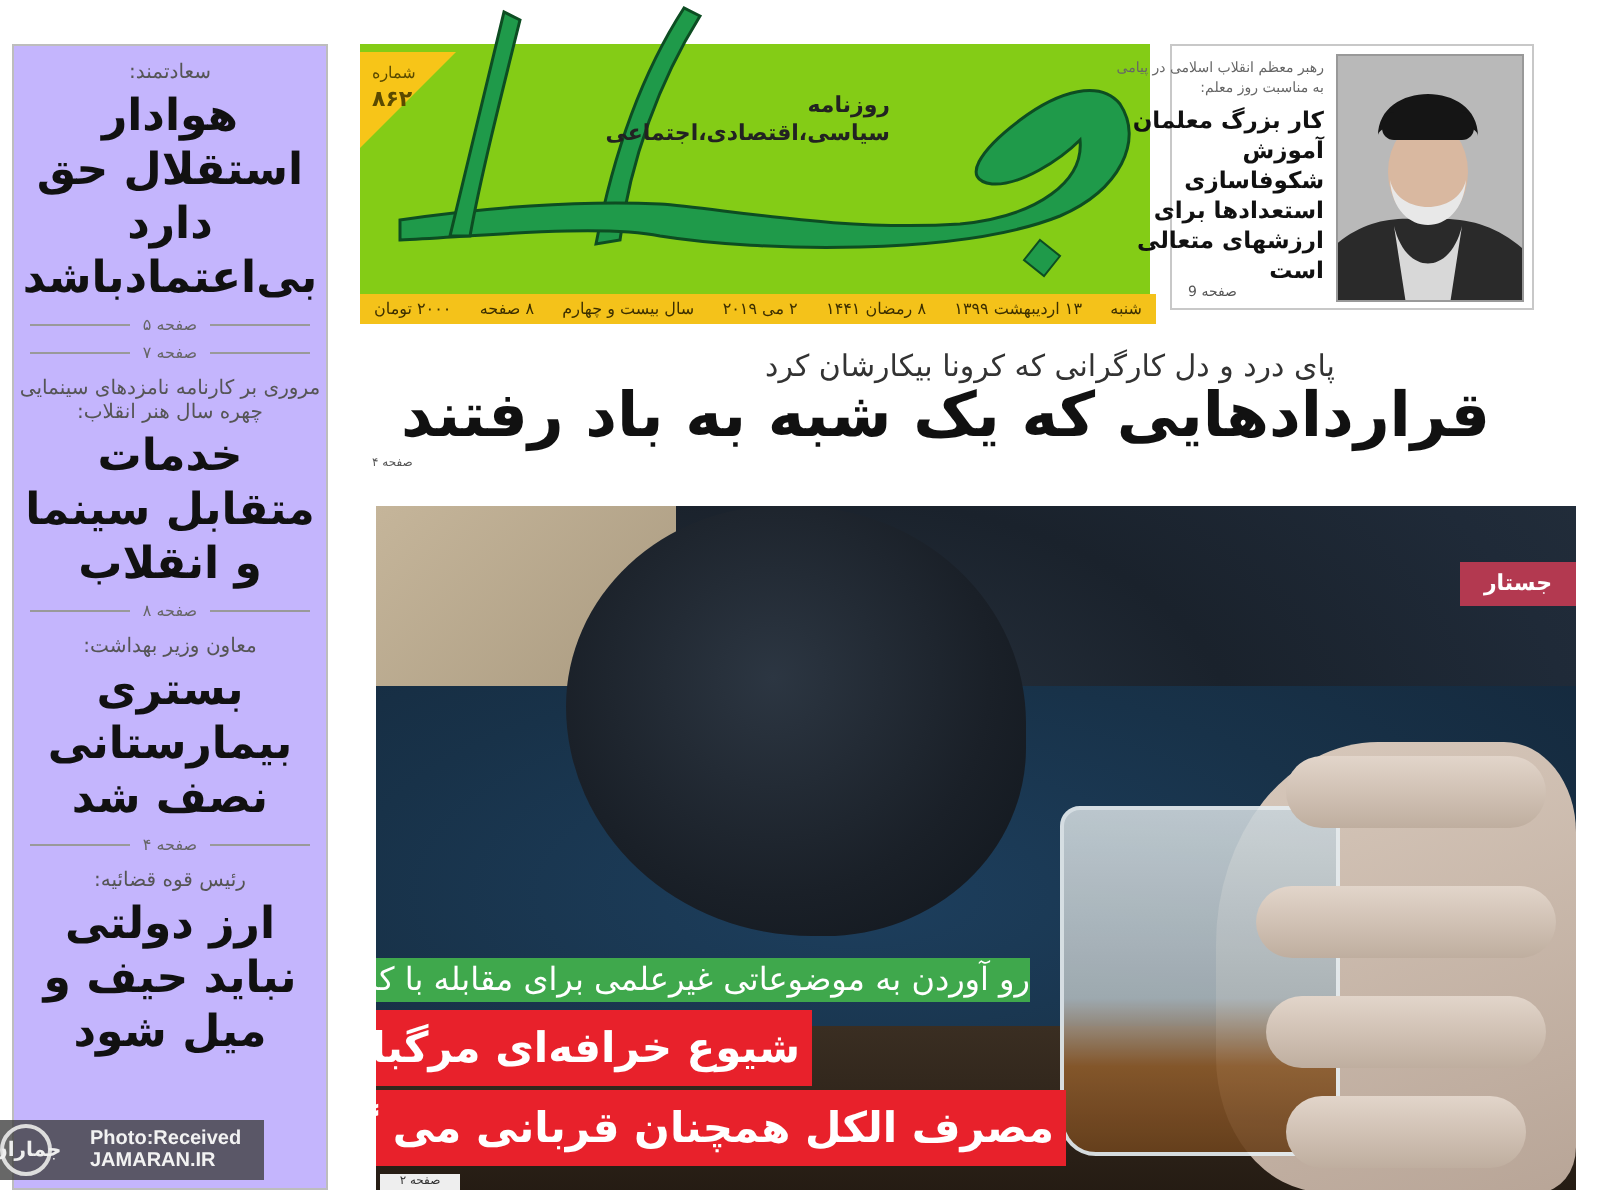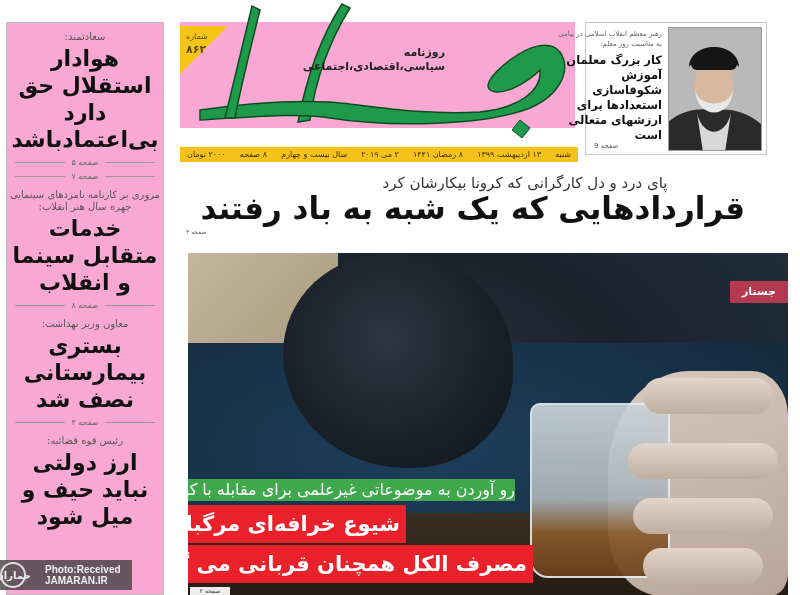--- a/index.html
+++ b/index.html
@@ -2,29 +2,29 @@
 <html><head>
 <meta charset="utf-8">
 <style>
   * { box-sizing: border-box; margin: 0; padding: 0; }
   html, body { width: 800px; height: 595px; overflow: hidden; background: #ffffff; }
   body { position: relative; font-family: "DejaVu Sans", sans-serif; direction: rtl; color: #111; }
 
   
   .left-col {
     position: absolute; left: 6px; top: 22px; width: 158px; height: 573px;
-    border: 1px solid #bdbdbd; background: #f9a8d4; text-align: center; overflow: hidden;
+    border: 1px solid #bdbdbd; background: #c4b5fd; text-align: center; overflow: hidden;
   }
   .lc-kicker { font-size: 10px; color: #555; margin-top: 8px; line-height: 12px; }
   .lc-head { font-family: "DejaVu Sans", sans-serif; font-weight: bold; font-size: 22px; line-height: 27px; color: #111; margin: 2px 4px 0 4px; }
   .lc-page { display: flex; align-items: center; gap: 6px; margin: 5px 8px 2px 8px; font-size: 8px; color: #666; }
   .lc-page .ln { flex: 1; height: 1px; background: #999; }
 
   
-  .masthead { position: absolute; left: 180px; top: 22px; width: 395px; height: 106px; background: #f9a8d4; }
+  .masthead { position: absolute; left: 180px; top: 22px; width: 395px; height: 125px; background: #84cc16; }
   .issue-tab { position: absolute; left: 0; top: 4px; width: 48px; height: 48px; }
   .issue-tab svg { display:block; }
   .issue-label { position: absolute; left: 6px; top: 6px; font-size: 8px; color: #5a4a00; direction: rtl; }
   .issue-num { position: absolute; left: 6px; top: 17px; font-size: 11px; font-weight: bold; color: #5a4a00; }
   .logo { position: absolute; left: 0; top: -22px; width: 395px; height: 147px; }
   .tagline { position: absolute; left: 145px; top: 24px; width: 120px; text-align: right; font-weight: bold; color: #222; }
   .tagline .t1 { font-size: 11px; line-height: 14px; }
   .tagline .t2 { font-size: 11px; line-height: 14px; }
   .date-strip {
     position: absolute; left: 180px; top: 147px; width: 398px; height: 15px; background: #f4c21a;

